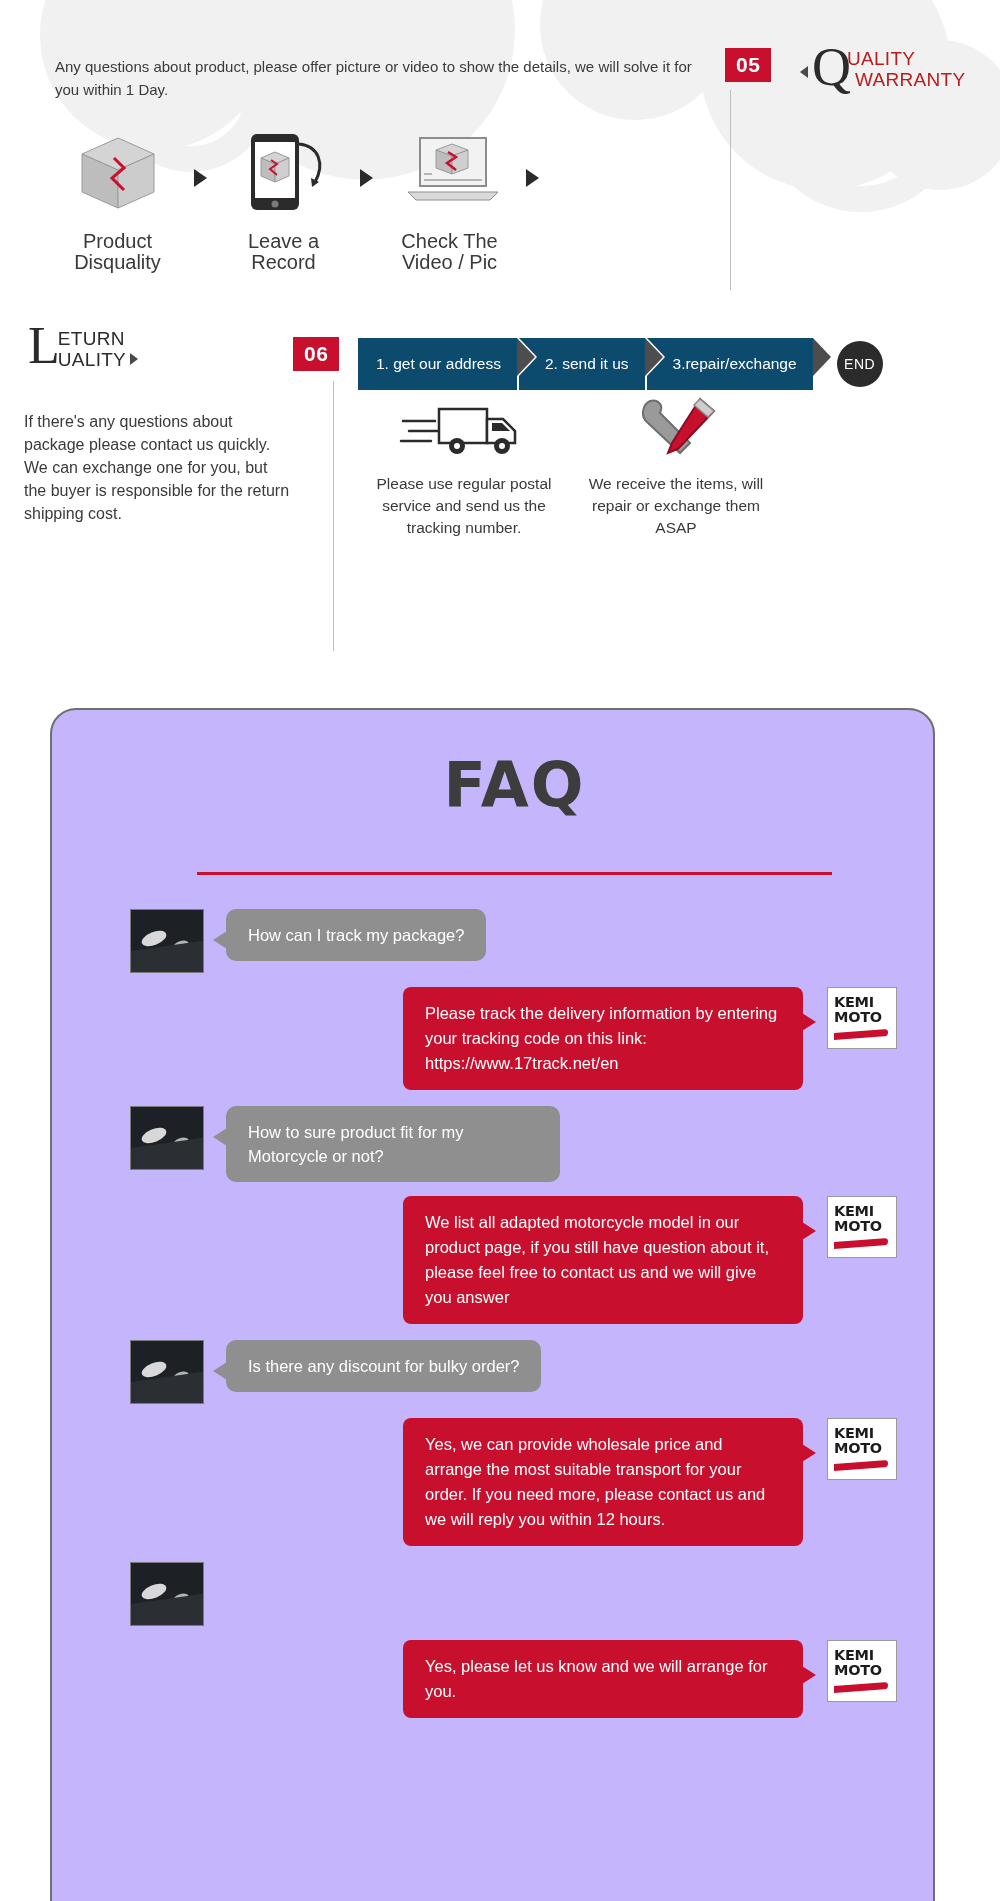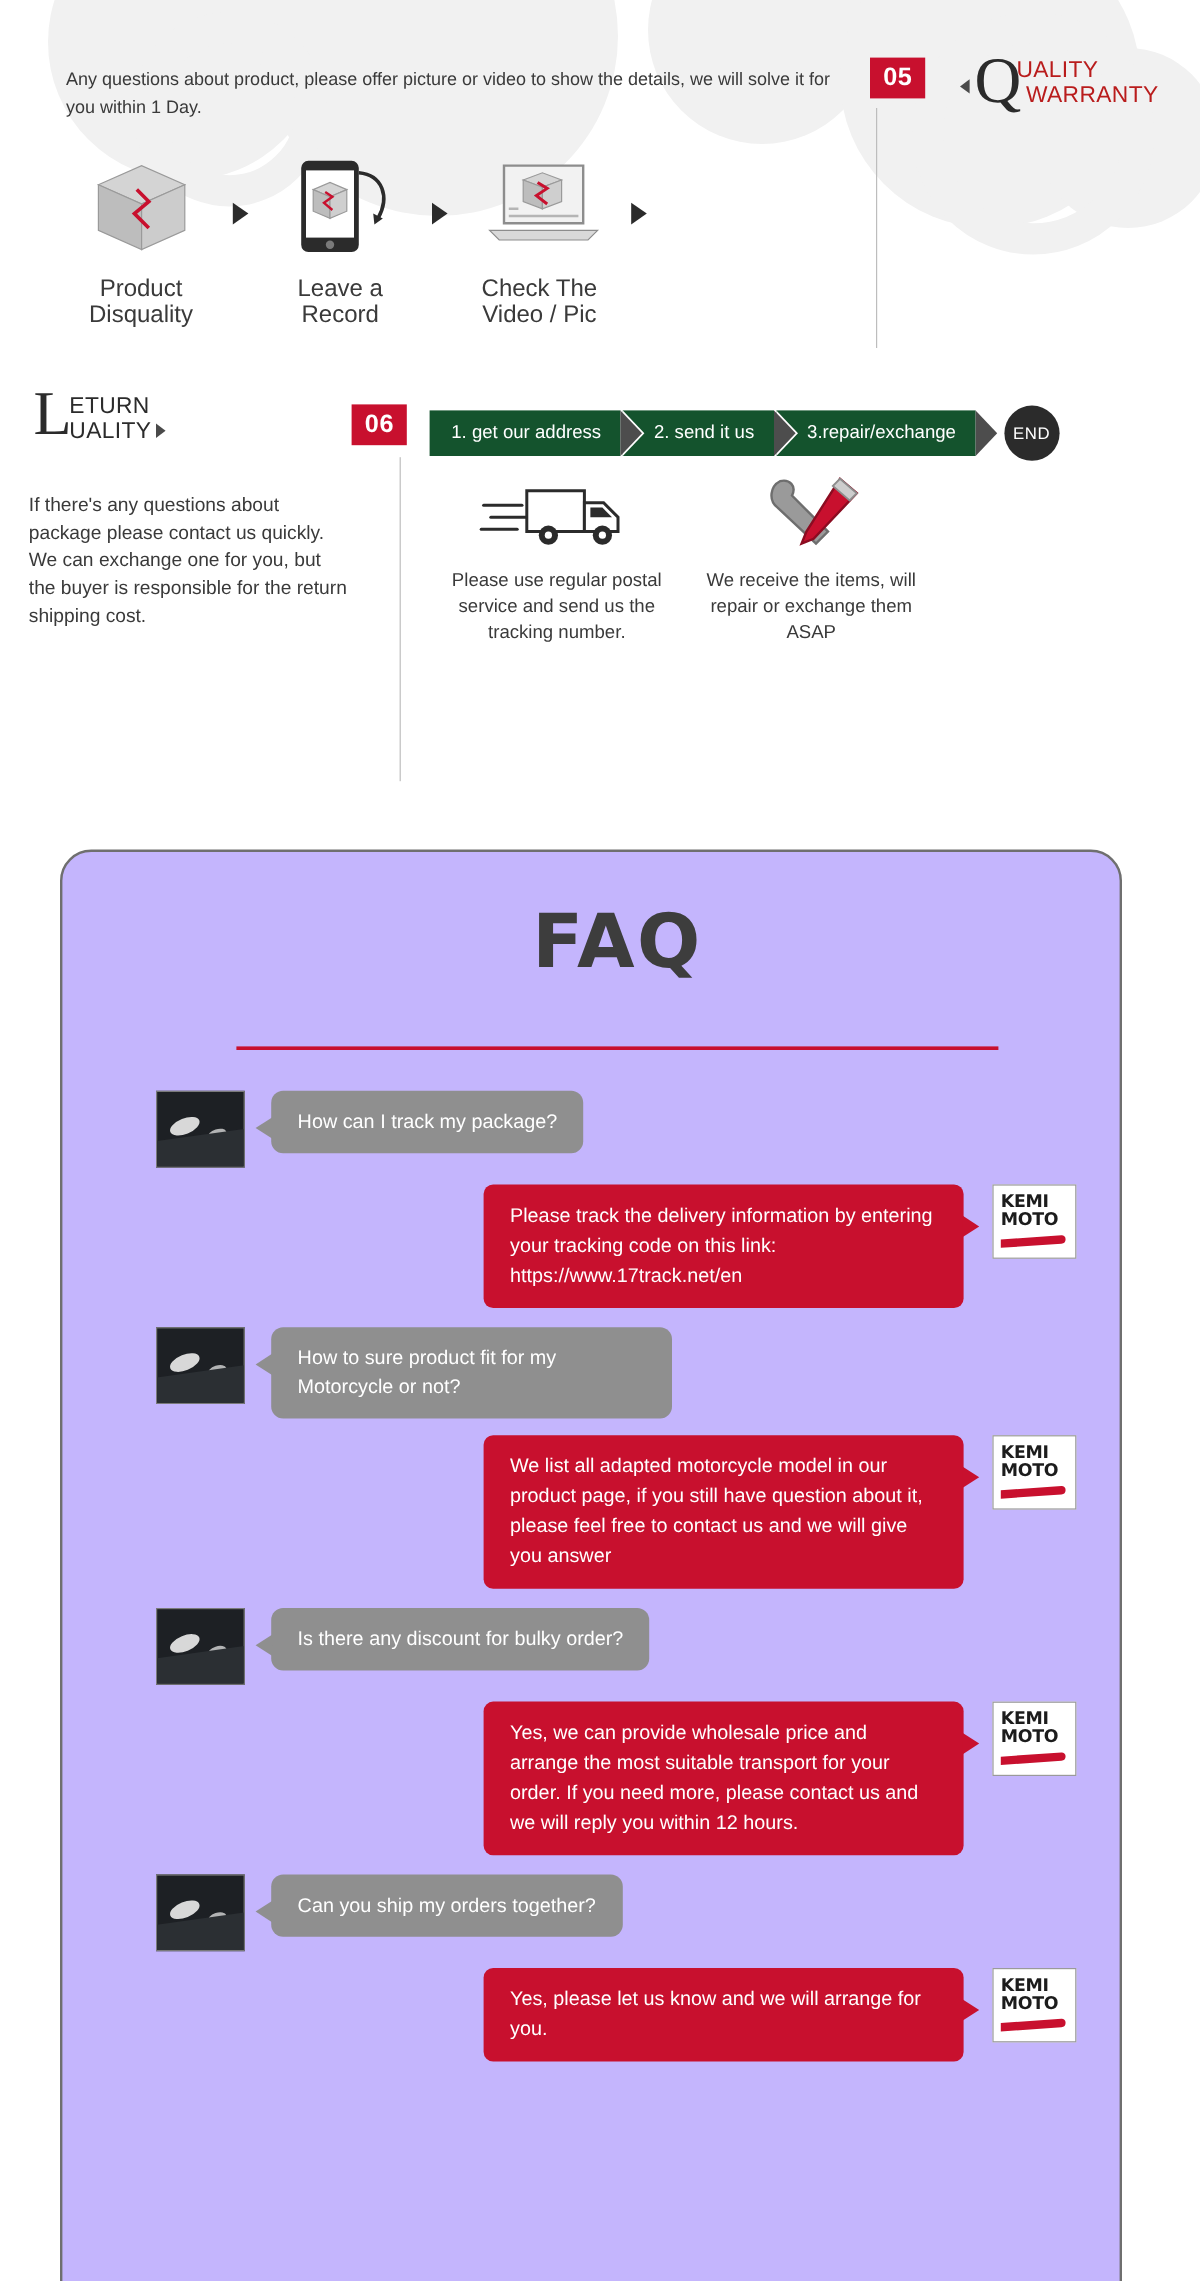--- a/index.html
+++ b/index.html
@@ -193,22 +193,22 @@
 
   .chevron-bar {
     position: absolute;
     left: 358px;
     top: 13px;
     display: flex;
     align-items: center;
   }
   .chev {
     position: relative;
-    height: 38px;
-    background: #14532d;
+    height: 52px;
+    background: #0c4a6e;
     color: #fff;
     font-size: 15.5px;
     display: flex;
     align-items: center;
     padding: 0 16px 0 26px;
     margin-right: 2px;
   }
   .chev:first-child { padding-left: 18px; }
   .chev::after {
     content: "";
@@ -616,21 +616,20 @@
           <div class="logo-swoosh"></div>
         </div>
       </div>
 
       <div class="q-row">
         <div class="avatar">
           <div class="hl1"></div>
             <div class="hl2"></div>
             <div class="shade"></div>
         </div>
-        <div class="bubble">Can you ship my orders together?</div>
       </div>
       <div class="a-row">
         <div class="bubble-a">Yes, please let us know and we will arrange for you.</div>
         <div class="logo-box">
           <div class="logo-line">KEMI</div>
           <div class="logo-line">MOTO</div>
           <div class="logo-swoosh"></div>
         </div>
       </div>
 

